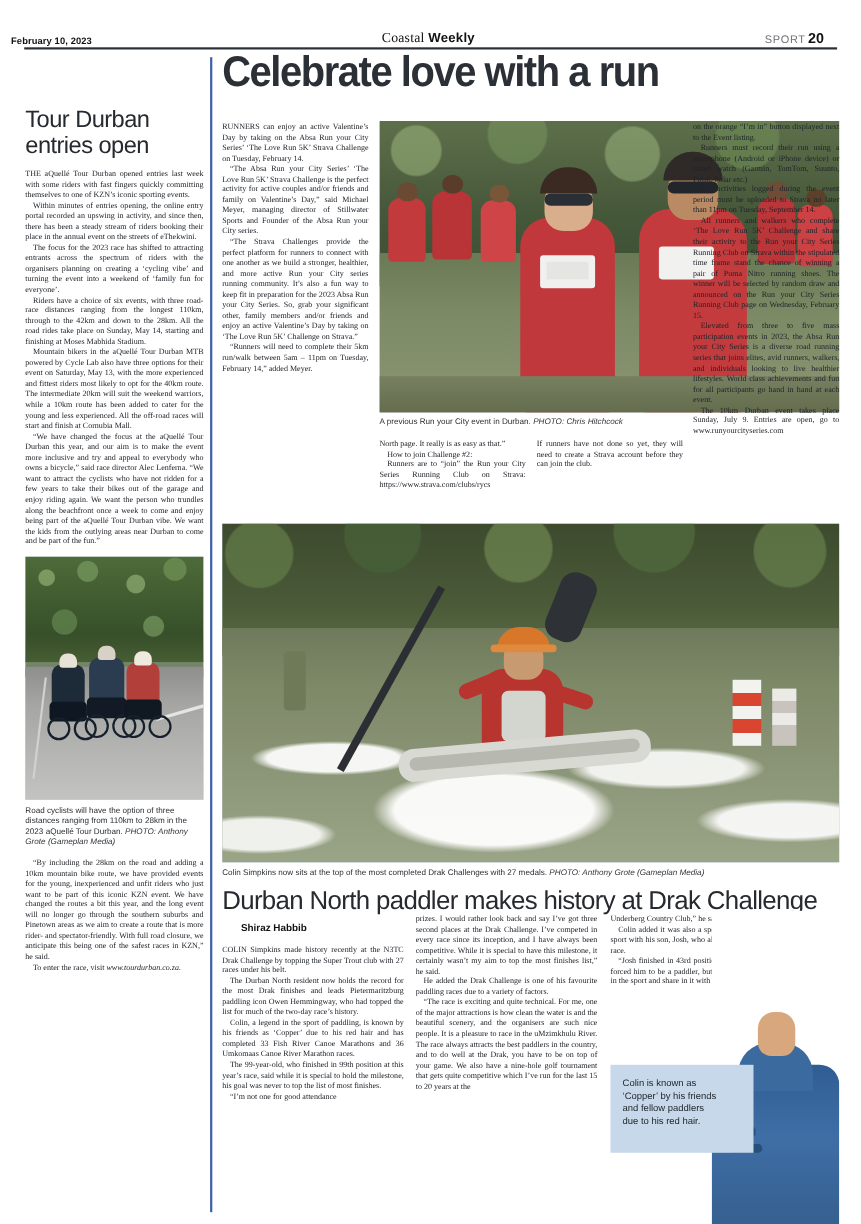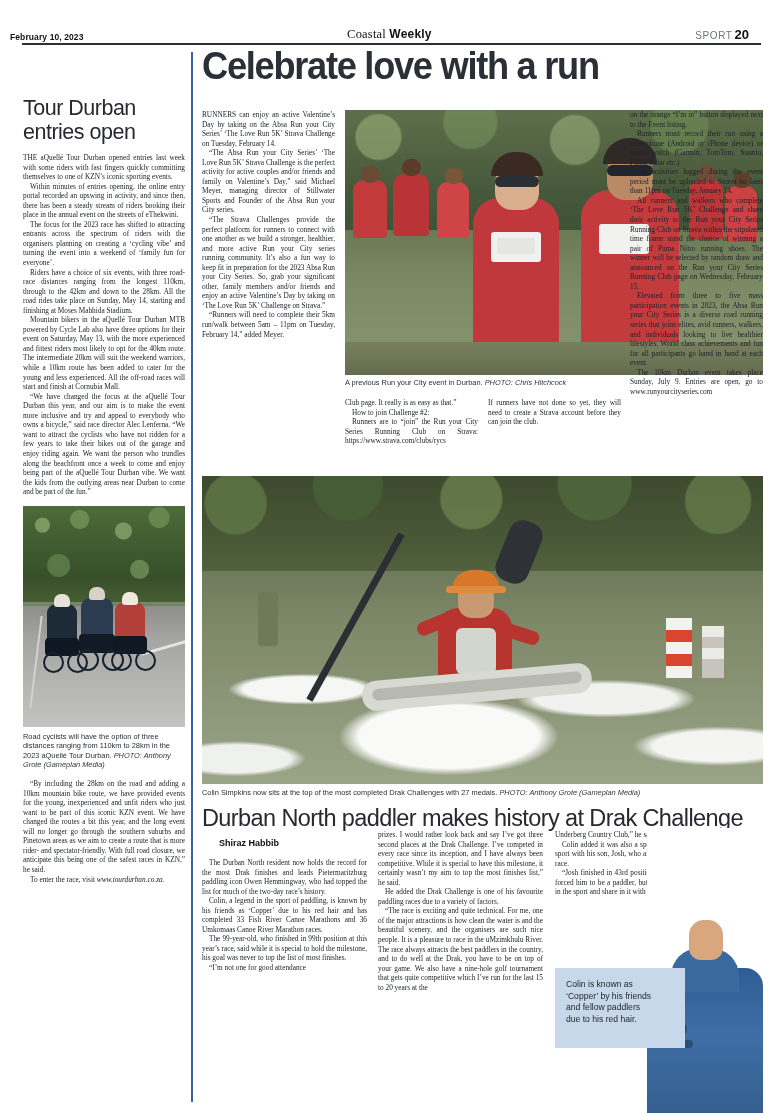--- a/index.html
+++ b/index.html
@@ -355,33 +355,33 @@
     <div style="position:absolute;left:352px;top:55px;width:19px;height:17px;background:#6e4c35;border-radius:9px;"></div>
     <div style="position:absolute;left:380px;top:76px;width:32px;height:56px;background:#cb4144;border-radius:11px 11px 4px 4px;"></div>
     <div style="position:absolute;left:388px;top:62px;width:18px;height:16px;background:#5d4029;border-radius:9px;"></div>
 
     <div style="position:absolute;left:0;top:232px;width:418px;height:33px;background:linear-gradient(#77805f,#646c4f);"></div>
   </div>
 
   <div class="caption runners-caption"><span>A previous Run your City event in Durban. </span><span class="credit">PHOTO: Chris Hitchcock</span></div>
 
   <div class="body-col col-b2">
-    <p class="first">Club page. It really is as easy as that.”</p>
+    <p class="first">North page. It really is as easy as that.”</p>
     <p>How to join Challenge #2:</p>
     <p>Runners are to “join” the Run your City Series Running Club on Strava: https://www.strava.com/clubs/rycs</p>
   </div>
 
   <div class="body-col col-c2">
     <p class="first">If runners have not done so yet, they will need to create a Strava account before they can join the club.</p>
   </div>
 
   <div class="body-col col-d">
     <p class="first">on the orange “I’m in” button displayed next to the Event listing.</p>
     <p>Runners must record their run using a smartphone (Android or iPhone device) or smart watch (Garmin, TomTom, Suunto, Fitbit, Polar etc.)</p>
-    <p>All activities logged during the event period must be uploaded to Strava no later than 11pm on Tuesday, January 14.</p>
+    <p>All activities logged during the event period must be uploaded to Strava no later than 11pm on Tuesday, September 14.</p>
     <p>All runners and walkers who complete ‘The Love Run 5K’ Challenge and share their activity to the Run your City Series Running Club on Strava within the stipulated time frame stand the chance of winning a pair of Puma Nitro running shoes. The winner will be selected by random draw and announced on the Run your City Series Running Club page on Wednesday, February 15.</p>
     <p>Elevated from three to five mass participation events in 2023, the Absa Run your City Series is a diverse road running series that joins elites, avid runners, walkers, and individuals looking to live healthier lifestyles. World class achievements and fun for all participants go hand in hand at each event.</p>
     <p>The 10km Durban event takes place Sunday, July 9. Entries are open, go to www.runyourcityseries.com</p>
   </div>
 
   <div class="photo photo-kayak">
     <div class="grad" style="top:0;height:120px;background:linear-gradient(#3d4a2e,#4a5a38 60%,#5c6b44);"></div>
     <div class="grad" style="top:95px;height:213px;background:linear-gradient(#6f7a5c,#7e8968 25%,#8b9577 60%,#9aa487);"></div>
     <div style="position:absolute;left:0;top:0;width:561px;height:125px;background:
       radial-gradient(circle at 6% 22%, rgba(95,120,70,.8) 0 30px, transparent 32px),
@@ -416,20 +416,21 @@
     <div style="position:absolute;left:500px;top:150px;width:22px;height:52px;background:linear-gradient(#eceae6 0 11px,#c8c4bd 11px 22px,#eceae6 22px 33px,#c8c4bd 33px 44px);"></div>
     <div style="position:absolute;left:56px;top:116px;width:20px;height:54px;background:#6f7a58;border-radius:4px;"></div>
   </div>
 
   <div class="caption kayak-caption"><span>Colin Simpkins now sits at the top of the most completed Drak Challenges with 27 medals. </span><span class="credit">PHOTO: Anthony Grote (Gameplan Media)</span></div>
 
   <h1 class="hl-second">Durban North paddler makes history at Drak Challenge</h1>
   <div class="byline">Shiraz Habbib</div>
 
   <div class="body-col col-p1">
+    <p class="first">COLIN Simpkins made history recently at the N3TC Drak Challenge by topping the Super Trout club with 27 races under his belt.</p>
     <p>The Durban North resident now holds the record for the most Drak finishes and leads Pietermaritzburg paddling icon Owen Hemmingway, who had topped the list for much of the two-day race’s history.</p>
     <p>Colin, a legend in the sport of paddling, is known by his friends as ‘Copper’ due to his red hair and has completed 33 Fish River Canoe Marathons and 36 Umkomaas Canoe River Marathon races.</p>
     <p>The 99-year-old, who finished in 99th position at this year’s race, said while it is special to hold the milestone, his goal was never to top the list of most finishes.</p>
     <p>“I’m not one for good attendance</p>
   </div>
 
   <div class="body-col col-p2">
     <p class="first">prizes. I would rather look back and say I’ve got three second places at the Drak Challenge. I’ve competed in every race since its inception, and I have always been competitive. While it is special to have this milestone, it certainly wasn’t my aim to top the most finishes list,” he said.</p>
     <p>He added the Drak Challenge is one of his favourite paddling races due to a variety of factors.</p>
     <p>“The race is exciting and quite technical. For me, one of the major attractions is how clean the water is and the beautiful scenery, and the organisers are such nice people. It is a pleasure to race in the uMzimkhulu River. The race always attracts the best paddlers in the country, and to do well at the Drak, you have to be on top of your game. We also have a nine-hole golf tournament that gets quite competitive which I’ve run for the last 15 to 20 years at the</p>

